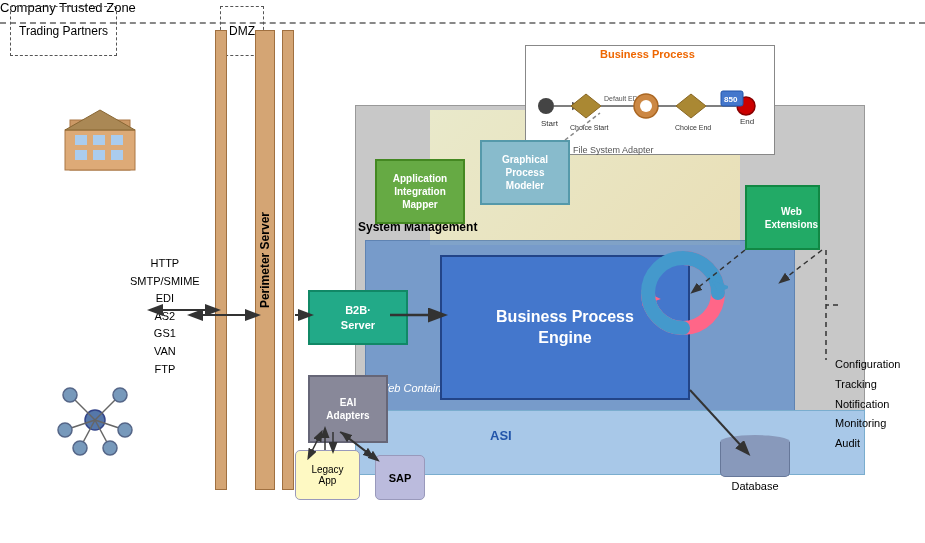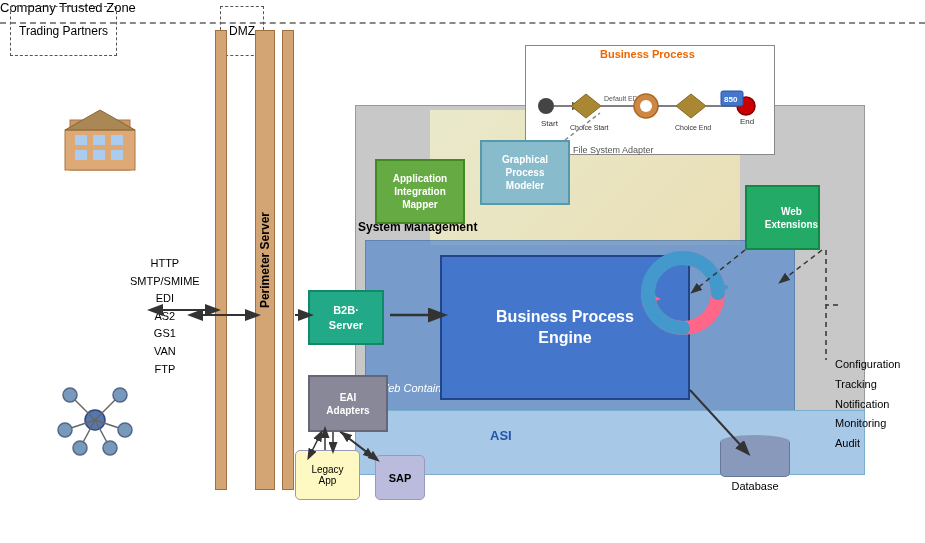--- a/index.html
+++ b/index.html
@@ -174,21 +174,21 @@
       font-size: 16px;
       font-weight: bold;
       line-height: 1.3;
     }
 
     
     .b2b-box {
       position: absolute;
       top: 290px;
       left: 308px;
-      width: 76px;
+      width: 100px;
       height: 55px;
       background: #22aa88;
       border: 2px solid #118866;
       display: flex;
       align-items: center;
       justify-content: center;
     }
 
     .b2b-label {
       text-align: center;
@@ -265,21 +265,21 @@
       line-height: 1.3;
       margin-left: 18px;
     }
 
     
     .eai-box {
       position: absolute;
       top: 375px;
       left: 308px;
       width: 80px;
-      height: 57px;
+      height: 68px;
       background: #888899;
       border: 2px solid #666677;
       display: flex;
       align-items: center;
       justify-content: center;
     }
 
     .eai-label {
       text-align: center;
       color: #fff;

